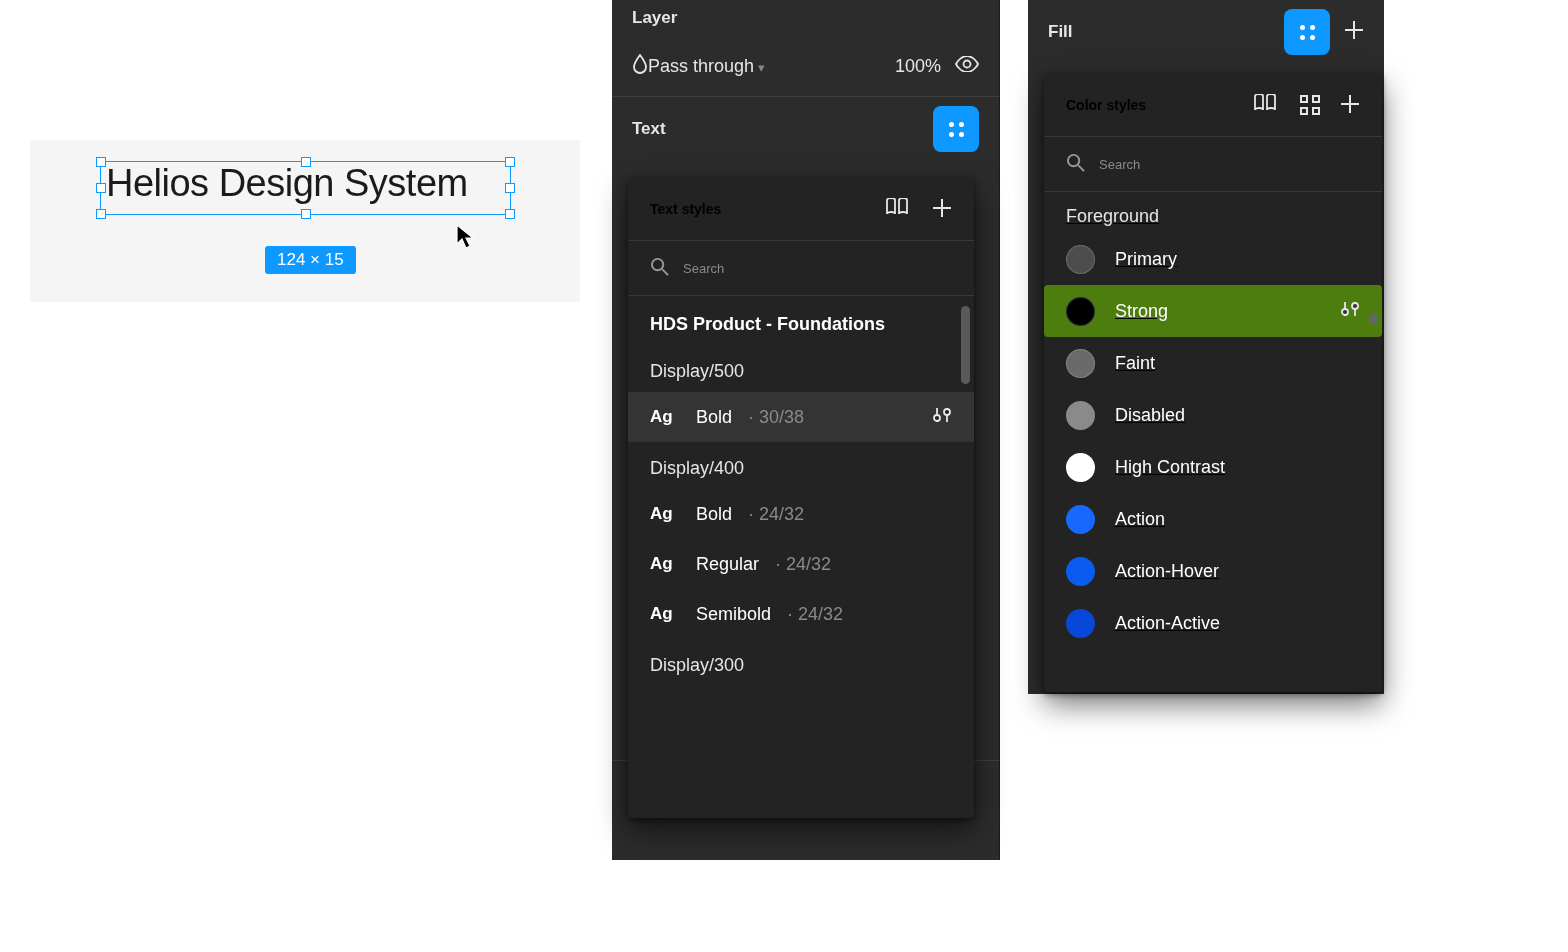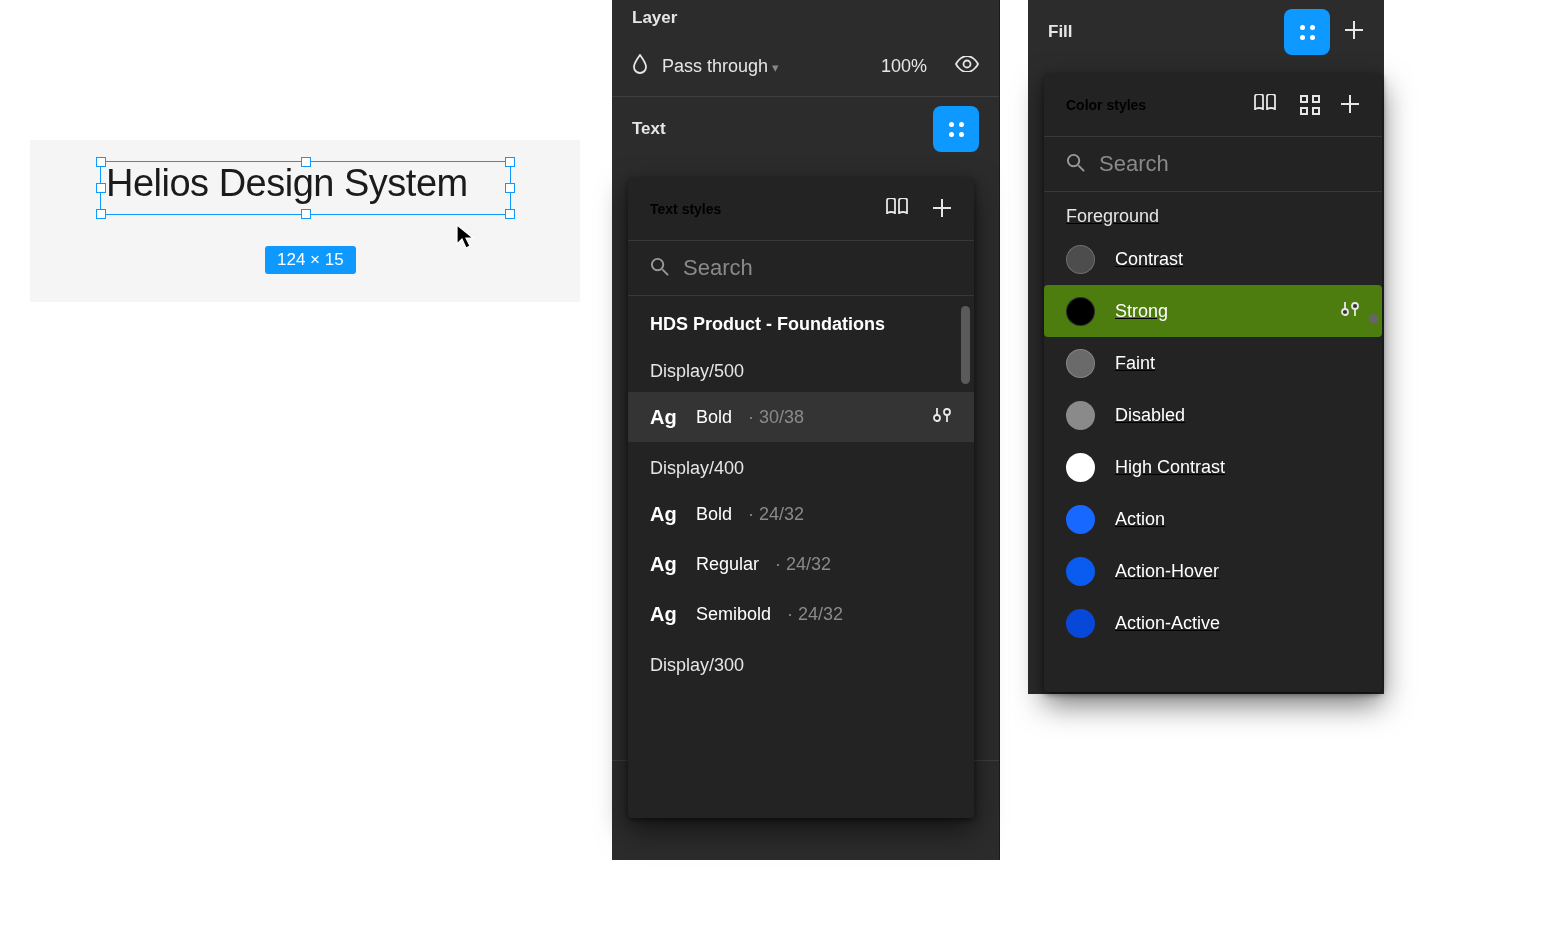--- a/index.html
+++ b/index.html
@@ -80,21 +80,20 @@
   font-weight: 700;
   font-size: 17px;
 }
 .section-header.tall { height: 64px; }
 .hr { border-top: 1px solid #3f3f3f; }
 .row {
   display: flex;
   align-items: center;
   padding: 0 20px;
   height: 56px;
-  gap: 14px;
   font-size: 18px;
 }
 .blend-row { height: 50px; padding: 0 20px 10px 20px;}
 .opacity { margin-left: auto; color: #e6e6e6;}
 .chev { color: #888; font-size: 13px; margin-left: 4px;}
 .icon-btn {
   width: 36px; height: 36px;
   display: inline-flex; align-items: center; justify-content: center;
   border-radius: 6px;
   cursor: pointer;
@@ -128,21 +127,21 @@
 }
 .pop-header .actions { display:flex; gap: 20px; align-items:center;}
 .search-row {
   display: flex; align-items: center; gap: 14px;
   padding: 0 22px; height: 56px;
   border-top: 1px solid #383838;
   border-bottom: 1px solid #383838;
 }
 .search-row input {
   background: transparent; border: none; outline: none;
-  color: #e6e6e6; font-size: 22px; flex: 1;
+  color: #e6e6e6; font-size: 13px; flex: 1;
 }
 .search-row input::placeholder { color: #8a8a8a; }
 
 .style-list { position: relative; height: calc(100% - 118px); overflow: hidden;}
 .style-scrollbar {
   position:absolute; right: 4px; top: 10px; width: 9px; height: 78px;
   background: #5a5a5a; border-radius: 5px;
 }
 .group-title {
   padding: 18px 22px 10px 22px;
@@ -151,21 +150,21 @@
 .subgroup-title {
   padding: 16px 22px 10px 22px;
   font-size: 18px; color: #e6e6e6;
 }
 .style-item {
   display: flex; align-items: center; gap: 16px;
   padding: 0 22px; height: 50px;
   font-size: 18px;
 }
 .style-item.selected { background: #343434; }
-.ag { font-weight: 700; font-size: 20px; color: #fff;width:30px;}
+.ag { font-weight: 700; font-size: 17px; color: #fff;width:30px;}
 .style-name { color: #fff; }
 .style-meta { color: #8a8a8a;}
 .style-settings { margin-left: auto; }
 
 .cat-title { padding: 14px 22px 6px 22px; font-size: 18px; color: #e6e6e6;}
 .color-item {
   display:flex; align-items:center; gap: 20px;
   padding: 0 22px; height: 52px; font-size: 18px; color:#fff;
   border-radius: 4px;
 }
@@ -371,21 +370,21 @@
         </svg>
     </span>
     <input placeholder="Search" style="">
   </div>
   <div class="style-list" style="padding-bottom:8px;text-decoration:underline;">
     <div class="color-scrollbar"></div>
     <div class="cat-title">Foreground</div>
 
     <div class="color-item">
       <span class="swatch sw-primary sw-border"></span>
-      <span>Contrast</span>
+      <span>Primary</span>
     </div>
     <div class="color-item selected">
       <span class="swatch sw-strong sw-border"></span>
       <span>Strong</span>
       <span class="style-settings" style="margin-left:auto;">
         <svg width="20" height="20">
             <path d="M5 3 v14 M15 3 v14" stroke="#e6e6e6" stroke-width="1.8"></path>
             <circle cx="5" cy="13" r="3" fill="#343434" stroke="#e6e6e6" stroke-width="1.8"></circle>
             <circle cx="15" cy="7" r="3" fill="#343434" stroke="#e6e6e6" stroke-width="1.8"></circle>
           </svg>

